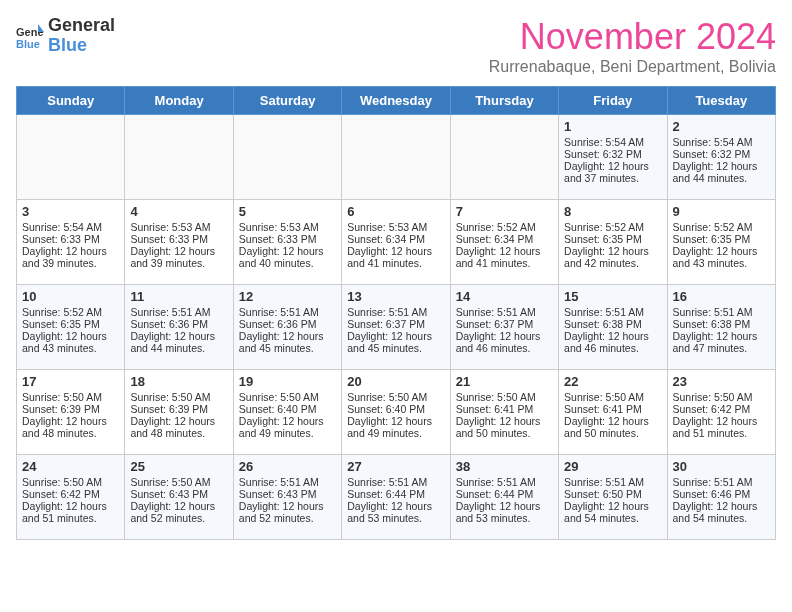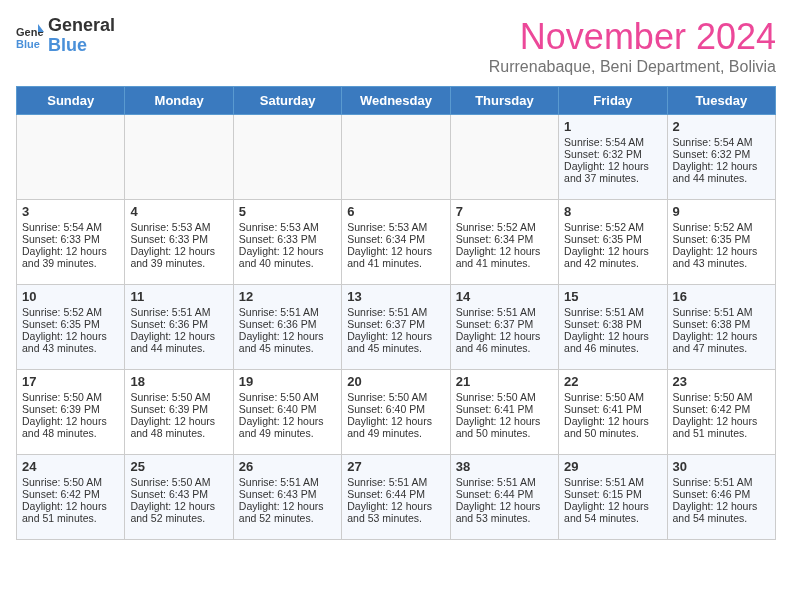--- a/index.html
+++ b/index.html
@@ -289,21 +289,21 @@
         </td>
         <td>
           <span class="day-num">38</span>
           <div>Sunrise: 5:51 AM</div>
           <div>Sunset: 6:44 PM</div>
           <div>Daylight: 12 hours and 53 minutes.</div>
         </td>
         <td>
           <span class="day-num">29</span>
           <div>Sunrise: 5:51 AM</div>
-          <div>Sunset: 6:15 PM</div>
+          <div>Sunset: 6:50 PM</div>
           <div>Daylight: 12 hours and 54 minutes.</div>
         </td>
         <td>
           <span class="day-num">30</span>
           <div>Sunrise: 5:51 AM</div>
           <div>Sunset: 6:46 PM</div>
           <div>Daylight: 12 hours and 54 minutes.</div>
         </td>
       </tr>
     </tbody>

